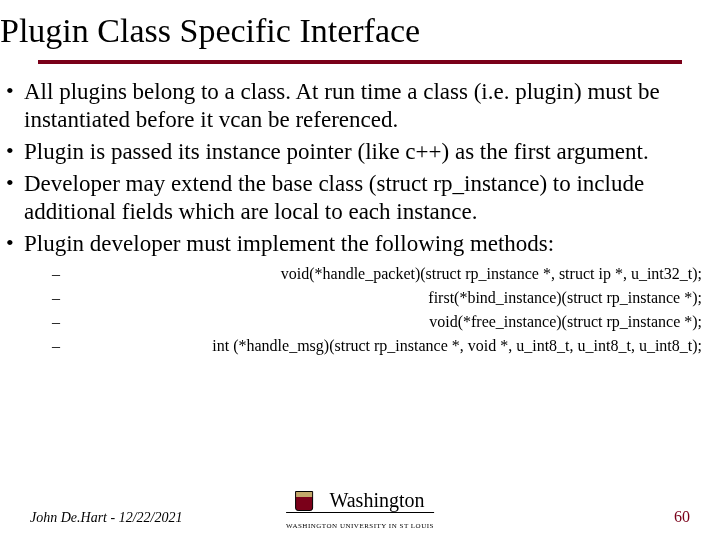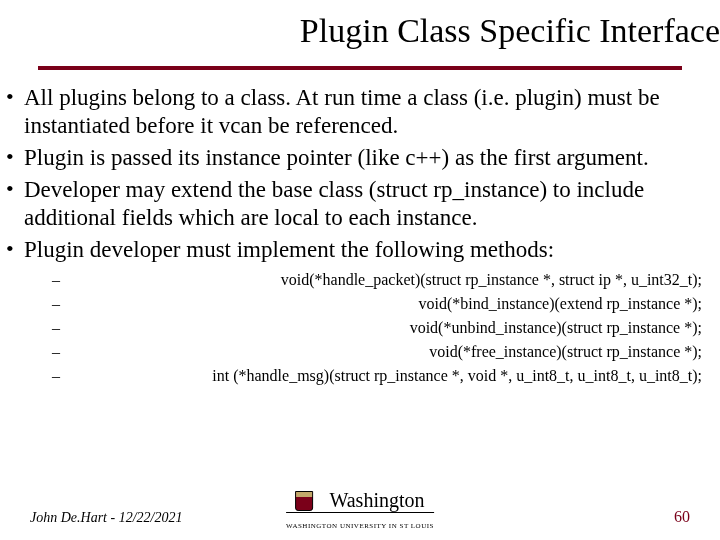--- a/index.html
+++ b/index.html
@@ -13,24 +13,24 @@
     overflow: hidden;
     position: relative;
   }
   .slide {
     width: 720px;
     height: 540px;
     position: relative;
     box-sizing: border-box;
   }
   .title {
-    text-align: right;
+    text-align: left;
     font-size: 34px;
     padding-top: 12px;
-    padding-bottom: 16px;
+    padding-bottom: 10px;
   }
   .rule {
     height: 4px;
     background: #7a0019;
     margin: 0 38px 14px 38px;
   }
   .body {
     padding: 0 18px 0 2px;
   }
   ul.top {
@@ -141,22 +141,21 @@
 
   <div class="body">
     <ul class="top">
       <li>All plugins belong to a class.  At run time a class (i.e. plugin) must be instantiated before it vcan be referenced.</li>
       <li>Plugin is passed its instance pointer (like c++) as the first argument.</li>
       <li>Developer may extend the base class (struct rp_instance) to include additional fields which are local to each instance.</li>
       <li>
         <span>Plugin developer must implement the following methods:</span>
         <ul class="sub">
           <li>void(*handle_packet)(struct rp_instance *, struct ip *, u_int32_t);</li>
-          <li>void(*bind_instance)(extend rp_instance *);</li>
-          <li>void(*unbind_instance)(struct rp_instance *);</li>
+          <li>first(*bind_instance)(struct rp_instance *);</li>
           <li>void(*free_instance)(struct rp_instance *);</li>
           <li>int (*handle_msg)(struct rp_instance *, void *, u_int8_t, u_int8_t, u_int8_t);</li>
         </ul>
       </li>
     </ul>
   </div>
 
   <div class="footer">
     <div class="footer-left">John De.Hart - 12/22/2021</div>
     <div class="footer-center">

